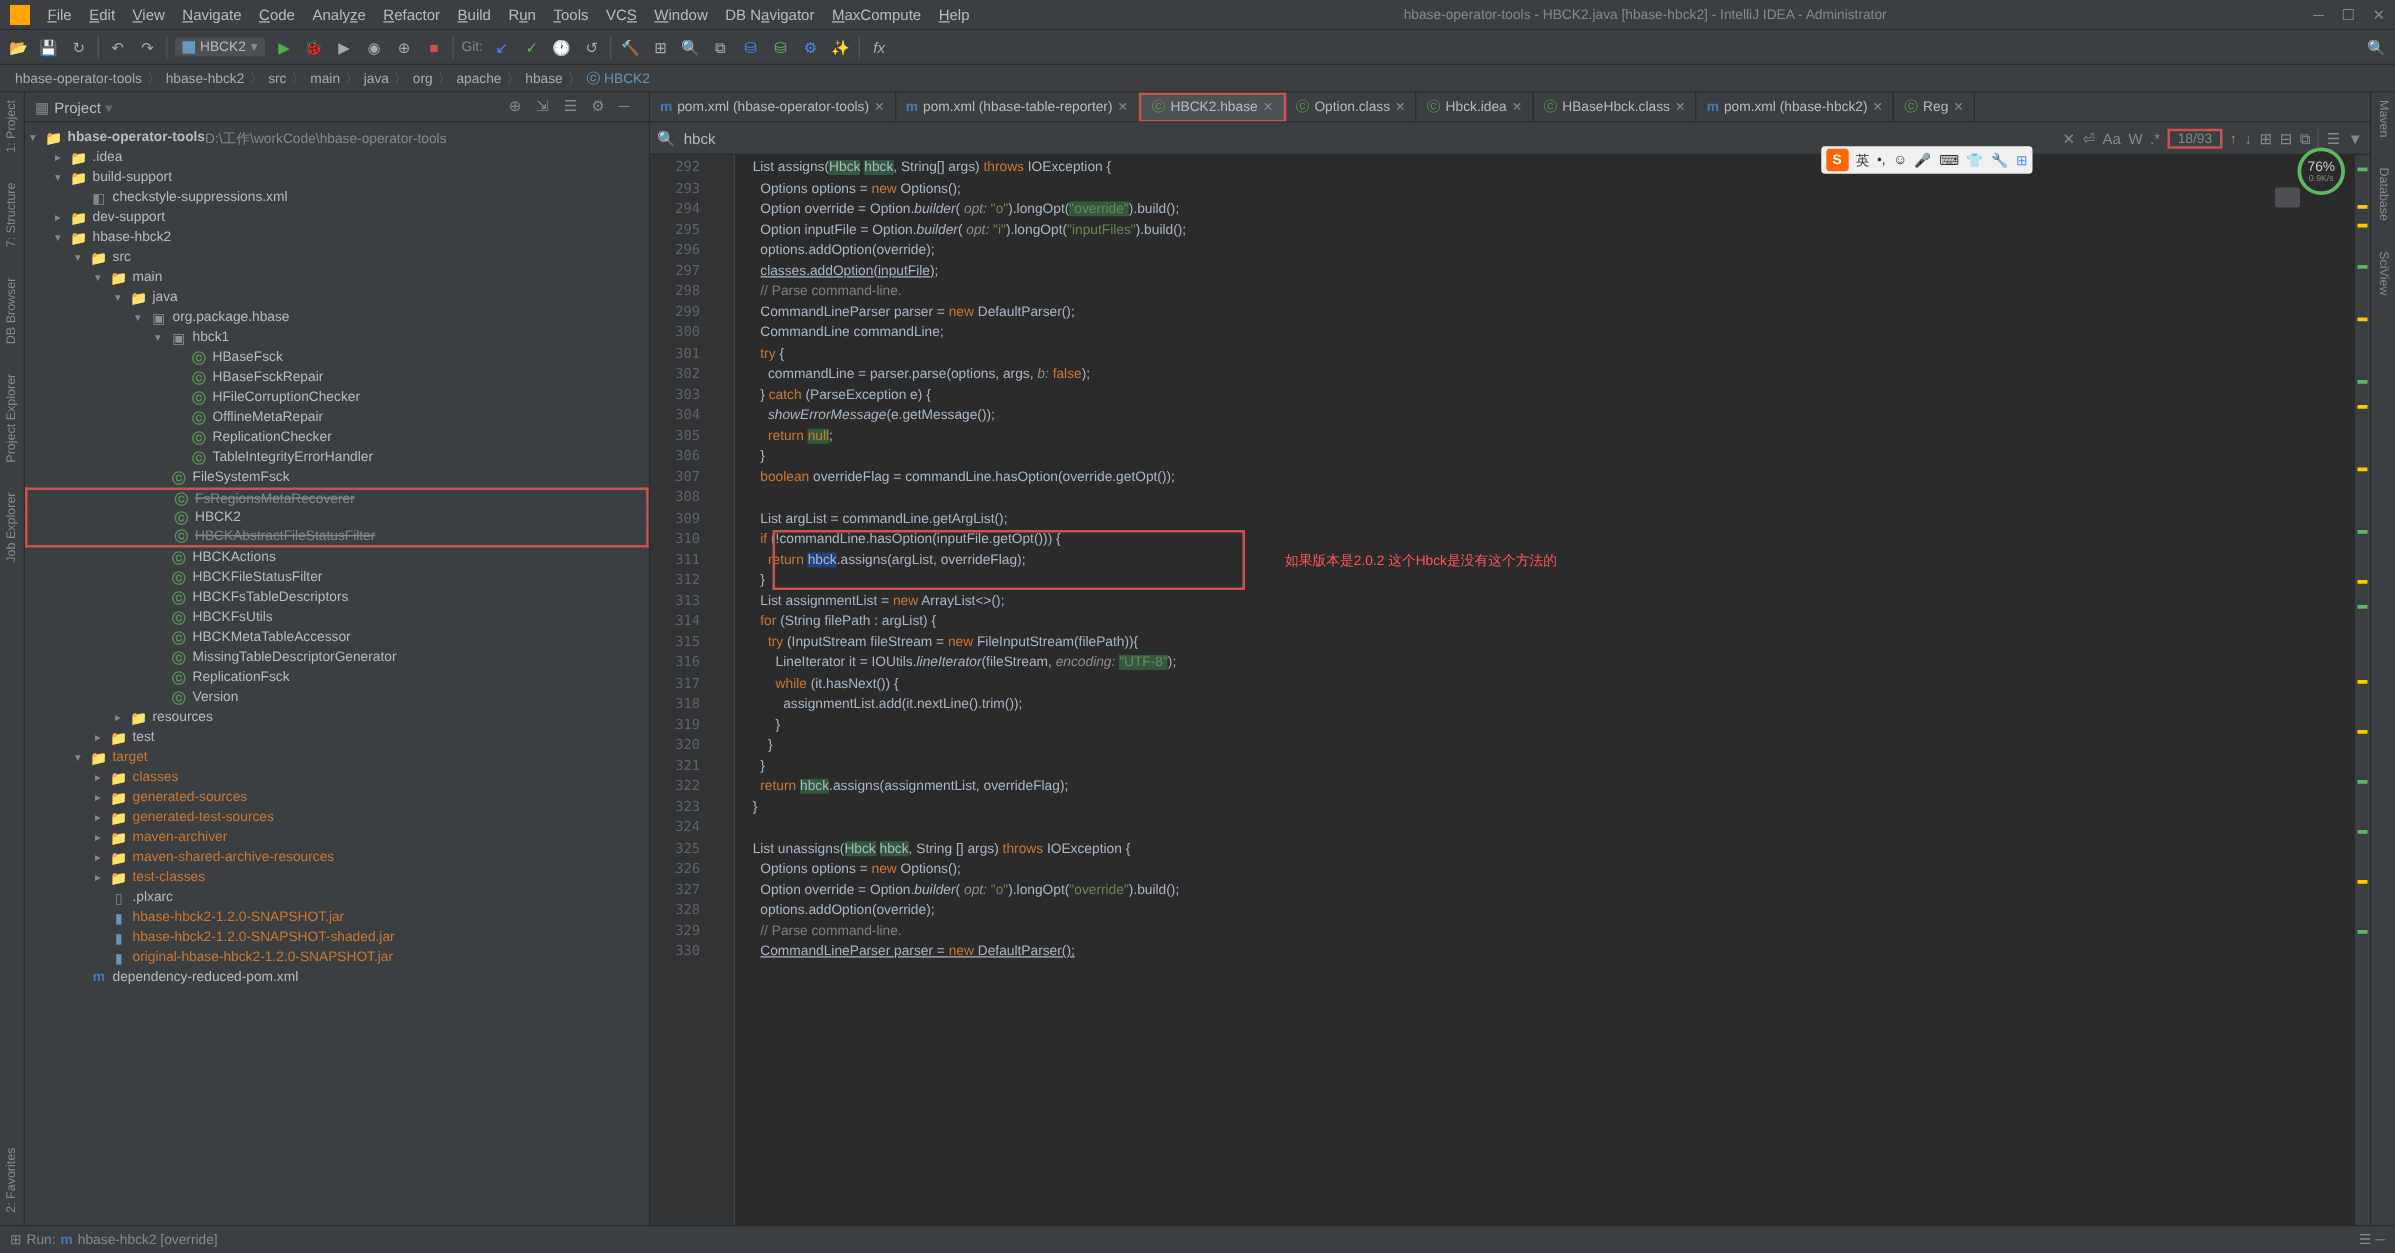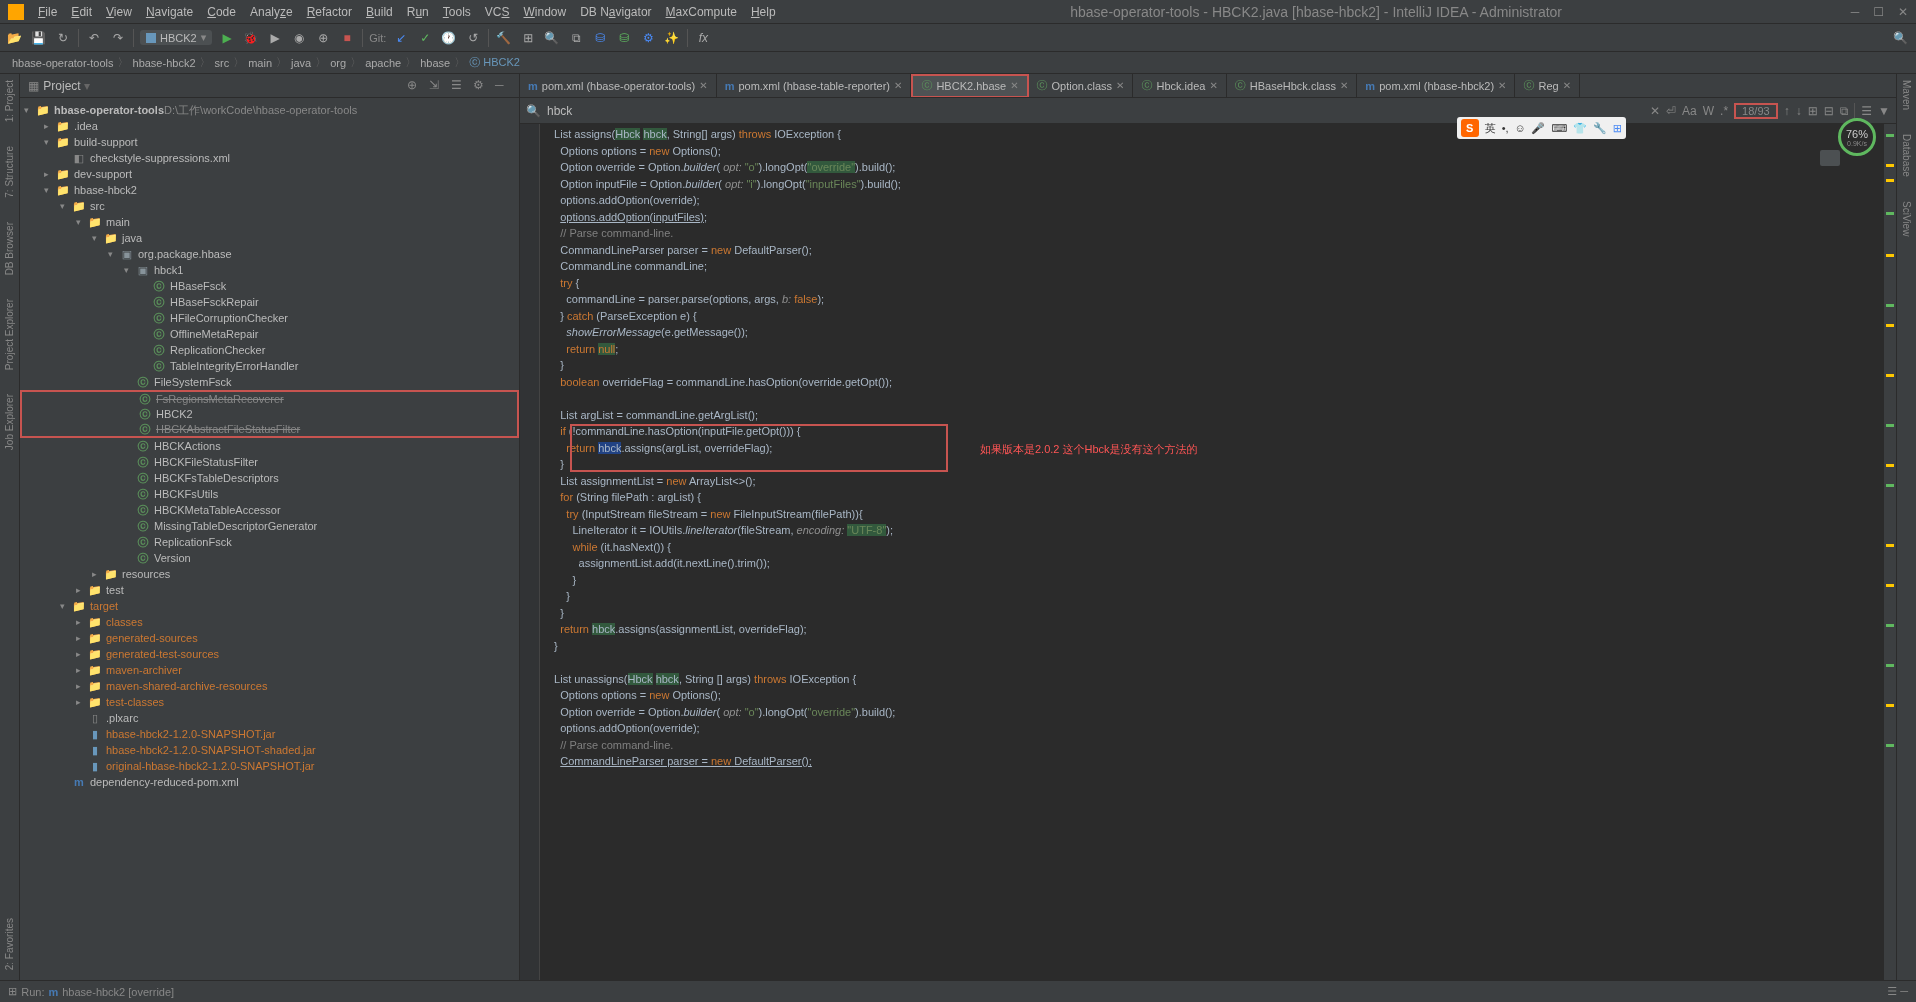--- a/index.html
+++ b/index.html
@@ -2,21 +2,21 @@
 <html><head>
 <meta charset="utf-8">
 <style>
 * { margin: 0; padding: 0; box-sizing: border-box; font-family: "Segoe UI", Arial, sans-serif; }
 body { background: #3c3f41; color: #bbbbbb; font-size: 12px; overflow: hidden; width: 1916px; height: 1002px; }
 .titlebar { height: 24px; background: #3c3f41; display: flex; align-items: center; padding: 0 8px; border-bottom: 1px solid #2b2b2b; }
 .titlebar .logo { width: 16px; height: 16px; background: #ffa500; margin-right: 8px; }
 .titlebar .menu { display: flex; gap: 2px; }
 .titlebar .menu span { padding: 2px 6px; cursor: pointer; }
 .titlebar .menu span u { text-decoration: underline; }
-.titlebar .title { flex: 1; text-align: center; color: #888; font-size: 14px; }
+.titlebar .title { flex: 1; text-align: center; color: #888; font-size: 11px; }
 .titlebar .wincontrols { display: flex; gap: 14px; color: #888; }
 .toolbar { height: 28px; background: #3c3f41; display: flex; align-items: center; padding: 0 6px; gap: 6px; border-bottom: 1px solid #2b2b2b; }
 .toolbar .icon { width: 18px; height: 18px; display: inline-flex; align-items: center; justify-content: center; color: #aaa; }
 .toolbar .sep { width: 1px; height: 18px; background: #555; }
 .toolbar .run-config { background: #4c5052; padding: 1px 6px; border-radius: 3px; display: flex; align-items: center; gap: 4px; font-size: 11px; }
 .toolbar .play { color: #4caf50; }
 .toolbar .bug { color: #4caf50; }
 .toolbar .stop { color: #c75450; }
 .toolbar .git-label { color: #888; font-size: 11px; }
 .breadcrumb { height: 22px; background: #3c3f41; display: flex; align-items: center; padding: 0 8px; font-size: 11px; color: #aaa; border-bottom: 1px solid #2b2b2b; }
@@ -528,27 +528,67 @@
       <span class="sicon">↑</span>
       <span class="sicon">↓</span>
       <span class="sicon">⊞</span>
       <span class="sicon">⊟</span>
       <span class="sicon">⧉</span>
       <span class="sep" style="width:1px;height:16px;background:#555"></span>
       <span class="sicon">☰</span>
       <span class="sicon">▼</span>
     </div>
     <div class="code-wrap">
+      <div class="gutter" id="gutter">292
+293
+294
+295
+296
+297
+298
+299
+300
+301
+302
+303
+304
+305
+306
+307
+308
+309
+310
+311
+312
+313
+314
+315
+316
+317
+318
+319
+320
+321
+322
+323
+324
+325
+326
+327
+328
+329
+330
+</div>
       <div class="fold-gutter"></div>
       <div class="code" id="code"><div>  List<long> assigns(<span class="hl">Hbck</span> <span class="hl">hbck</span>, String[] args) <span class="kw">throws</span> IOException {
     Options options = <span class="kw">new</span> Options();
     Option override = Option.<span class="ital">builder</span>( <span class="param">opt:</span> <span class="str">"o"</span>).longOpt(<span class="hl"><span class="str">"override"</span></span>).build();
     Option inputFile = Option.<span class="ital">builder</span>( <span class="param">opt:</span> <span class="str">"i"</span>).longOpt(<span class="str">"inputFiles"</span>).build();
     options.addOption(override);
-    <span class="ul">options.addOption(inputFiles)</span>;
+    <span class="ul">classes.addOption(inputFile)</span>;
     <span class="cmt">// Parse command-line.</span>
     CommandLineParser parser = <span class="kw">new</span> DefaultParser();
     CommandLine commandLine;
     <span class="kw">try</span> {
       commandLine = parser.parse(options, args, <span class="param">b:</span> <span class="kw">false</span>);
     } <span class="kw">catch</span> (ParseException e) {
       <span class="ital">showErrorMessage</span>(e.getMessage());
       <span class="kw">return</span> <span class="hl"><span class="kw">null</span></span>;
     }
     <span class="kw">boolean</span> overrideFlag = commandLine.hasOption(override.getOpt());

